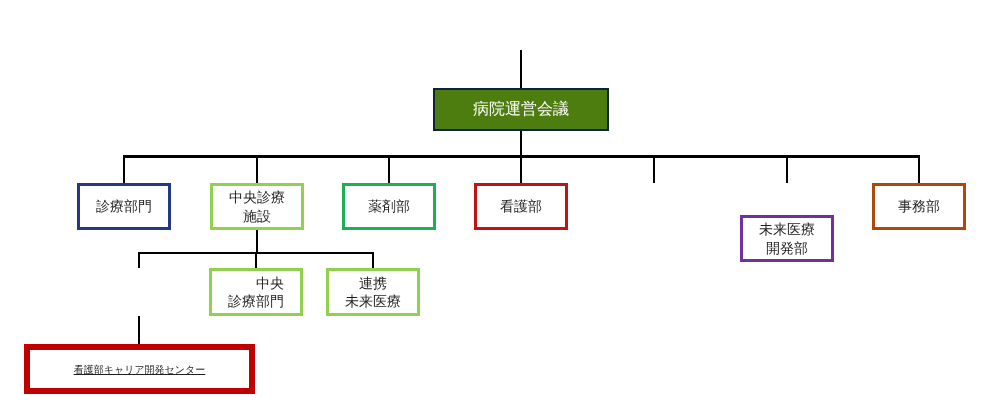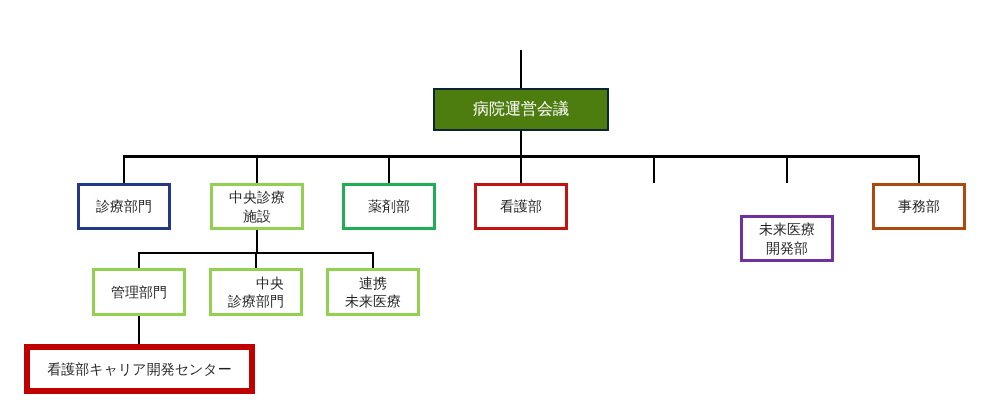--- a/index.html
+++ b/index.html
@@ -42,21 +42,21 @@
   
   .v-3{left:256px;top:230px;width:2px;height:22px;}
   .h-2{left:138px;top:252px;width:236px;height:2px;}
   .stub3{top:254px;width:2px;height:14px;}
   .s3-0{left:138px;} .s3-1{left:255px;} .s3-2{left:372px;}
   .sub{top:268px;width:94px;height:48px;}
   .c-0{left:92px;} .c-1{left:209px;} .c-2{left:326px;}
 
   
   .v-4{left:138px;top:316px;width:2px;height:28px;}
-  .n-career{left:24px;top:344px;width:231px;height:50px;border-width:6px;font-size:14px;}
+  .n-career{left:24px;top:344px;width:231px;height:50px;border-width:6px;font-size:10px;text-decoration:underline;}
 </style>
 </head>
 <body>
 
 <div class="canvas">
 
 
   <div class="line v-1" style="background: rgb(0, 0, 0);"></div>
 
   <div class="node n-meeting" style="border-color: rgb(13, 36, 54); background: #4d7c0f; color: rgb(255, 255, 255);">病院運営会議</div>
@@ -80,21 +80,20 @@
   <div class="node dept d-5" style="border-color: rgb(112, 48, 160); margin-top: 32px;">未来医療
 開発部</div>
   <div class="node dept d-6" style="border-color: rgb(172, 74, 12); text-align: right;">事務部</div>
 
   <div class="line v-3" style="background: rgb(0, 0, 0);"></div>
   <div class="line h-2" style="background: rgb(0, 0, 0);"></div>
   <div class="line stub3 s3-0" style="background: rgb(0, 0, 0);"></div>
   <div class="line stub3 s3-1" style="background: rgb(0, 0, 0);"></div>
   <div class="line stub3 s3-2" style="background: rgb(0, 0, 0);"></div>
 
-  <div class="node sub c-0" style="border-color: rgb(146, 208, 80);">管理部門</div>
   <div class="node sub c-1" style="border-color: rgb(146, 208, 80); text-align: right;">中央
 診療部門</div>
   <div class="node sub c-2" style="border-color: rgb(146, 208, 80);">連携
 未来医療</div>
 
   <div class="line v-4" style="background: rgb(0, 0, 0);"></div>
   <div class="node n-career" style="border-color: rgb(192, 0, 0);">看護部キャリア開発センター</div>
 
 </div>
 

